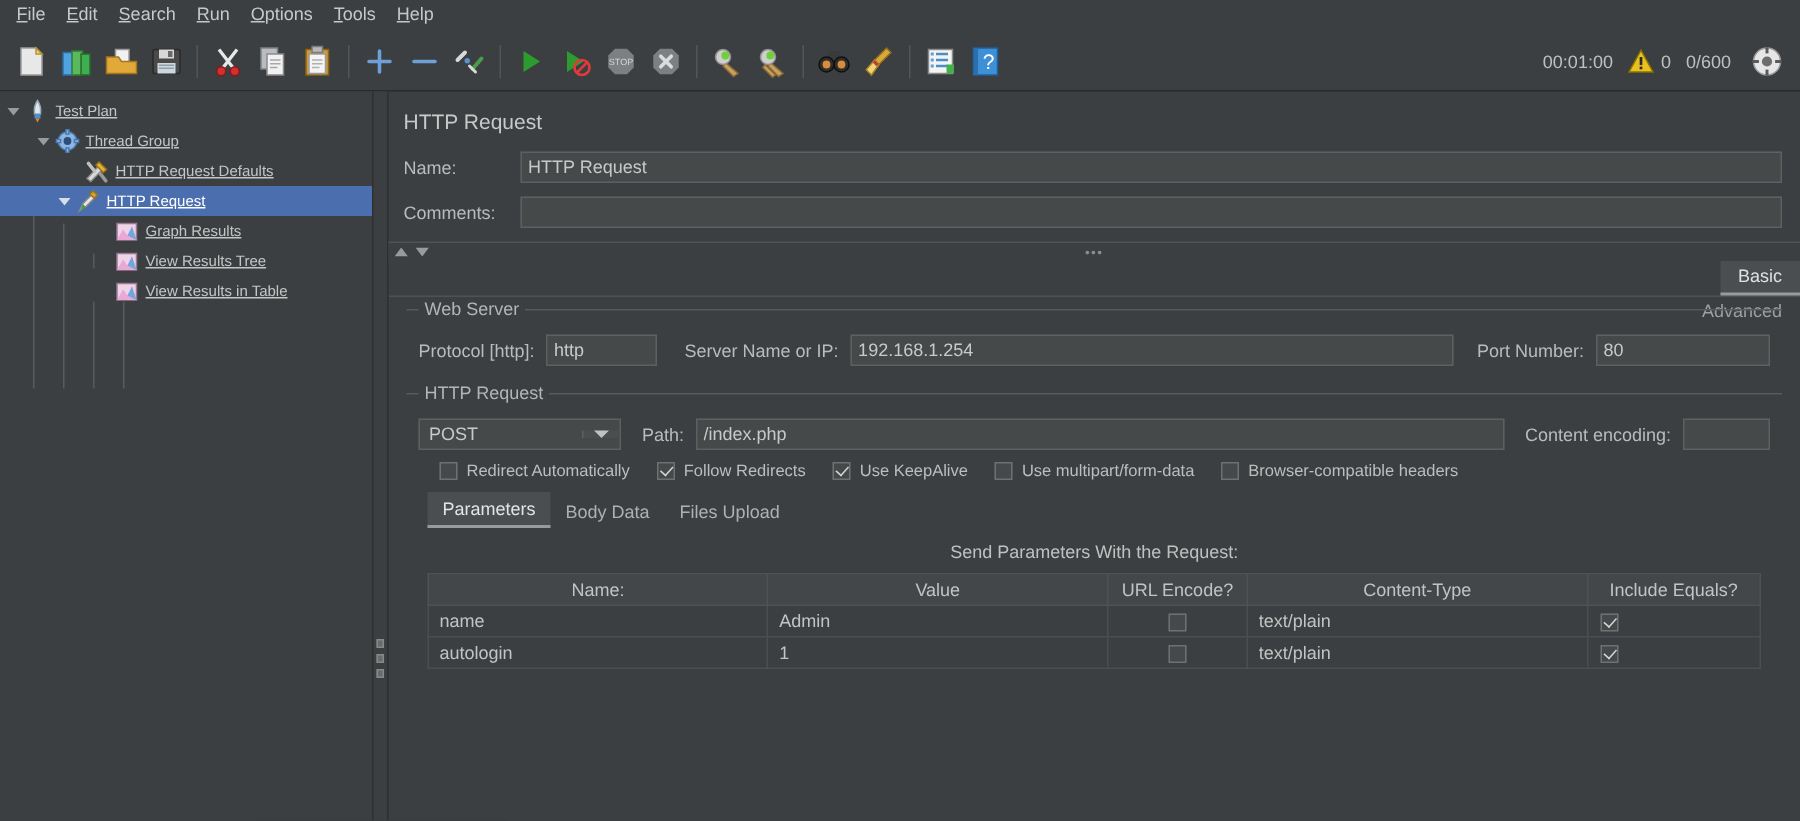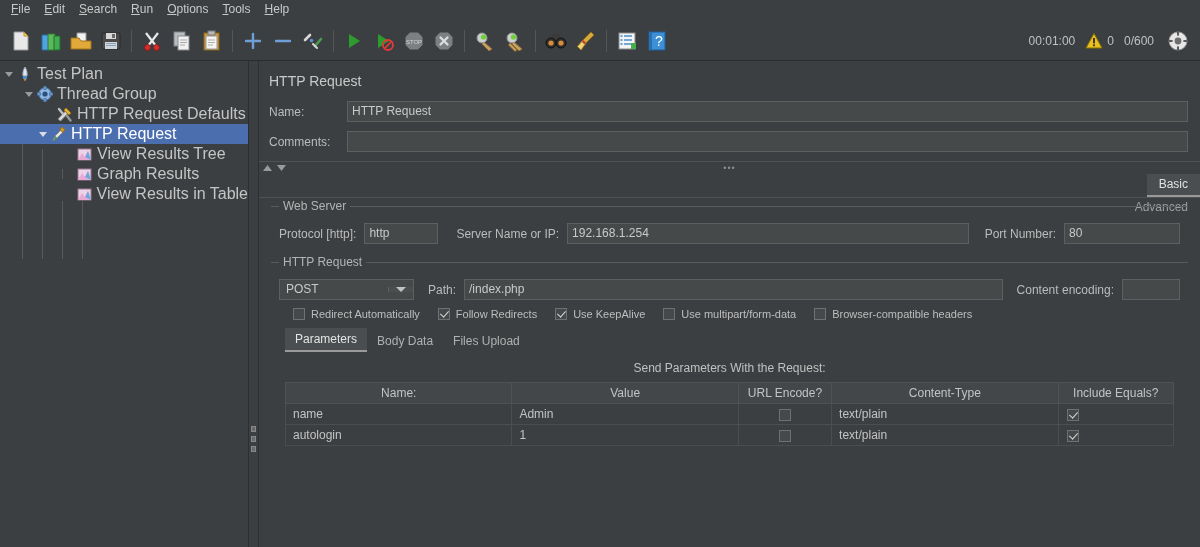--- a/index.html
+++ b/index.html
@@ -28,21 +28,21 @@
   .status-text{font-size:12px;color:#c0c0c0;padding:0 10px;white-space:nowrap;}
   .warn-count{font-size:12px;color:#c0c0c0;padding-left:4px;}
 
   
   .main{flex:1 1 auto;display:flex;min-height:0;background:#3c3f41;}
 
   
   .tree{width:248px;flex:0 0 248px;background:#3c3f41;padding-top:3px;overflow:hidden;position:relative;}
   .tree-row{height:20px;display:flex;align-items:center;white-space:nowrap;cursor:default;position:relative;}
   .tree-row.sel{background:#4b6eaf;}
-  .tree-row .lbl{font-size:16px;color:#c5c5c5;padding-left:4px;}
+  .tree-row .lbl{font-size:10px;color:#c5c5c5;padding-left:4px;text-decoration:underline;}
   .tree-row.sel .lbl{color:#ffffff;}
   .twisty{width:14px;height:20px;display:flex;align-items:center;justify-content:center;}
   .twisty i{display:block;width:0;height:0;border-left:4px solid transparent;border-right:4px solid transparent;border-top:5px solid #9a9a9a;}
   .tree-icon{width:17px;height:17px;display:flex;align-items:center;justify-content:center;}
   .indent{display:inline-block;height:20px;}
   
   .vline{position:absolute;width:1px;background:#5a5a5a;}
 
   
   .splitter{width:9px;flex:0 0 9px;background:#3c3f41;position:relative;
@@ -445,33 +445,33 @@
 
       <div class="tree-row">
         <span class="indent" style="width:76px"></span>
         <span class="tree-icon">
           <svg width="15" height="15" viewBox="0 0 15 15">
             <rect x="1" y="2" width="13" height="11" fill="#efd3e8" stroke="#9a7a93"></rect>
             <path d="M1 13 L5 6 L8 10 L11 4 L14 13 Z" fill="#e9a8d5"></path>
             <path d="M8 10 L11 4 L14 13 Z" fill="#6fa8dc"></path>
           </svg>
         </span>
-        <span class="lbl">View Results Tree</span>
+        <span class="lbl">Graph Results</span>
       </div>
 
       <div class="tree-row">
         <span class="indent" style="width:76px"></span>
         <span class="tree-icon">
           <svg width="15" height="15" viewBox="0 0 15 15">
             <rect x="1" y="2" width="13" height="11" fill="#efd3e8" stroke="#9a7a93"></rect>
             <path d="M1 13 L5 6 L8 10 L11 4 L14 13 Z" fill="#e9a8d5"></path>
             <path d="M8 10 L11 4 L14 13 Z" fill="#6fa8dc"></path>
           </svg>
         </span>
-        <span class="lbl">Graph Results</span>
+        <span class="lbl">View Results Tree</span>
       </div>
 
       <div class="tree-row">
         <span class="indent" style="width:76px"></span>
         <span class="tree-icon">
           <svg width="15" height="15" viewBox="0 0 15 15">
             <rect x="1" y="2" width="13" height="11" fill="#efd3e8" stroke="#9a7a93"></rect>
             <path d="M1 13 L5 6 L8 10 L11 4 L14 13 Z" fill="#e9a8d5"></path>
             <path d="M8 10 L11 4 L14 13 Z" fill="#6fa8dc"></path>
           </svg>

